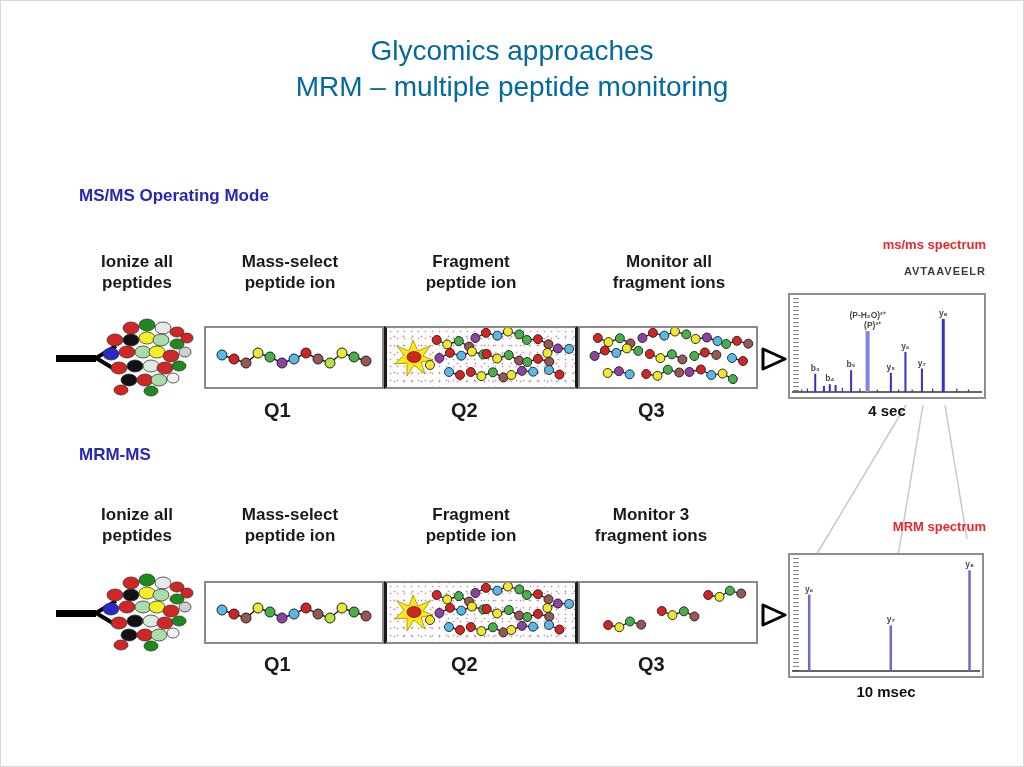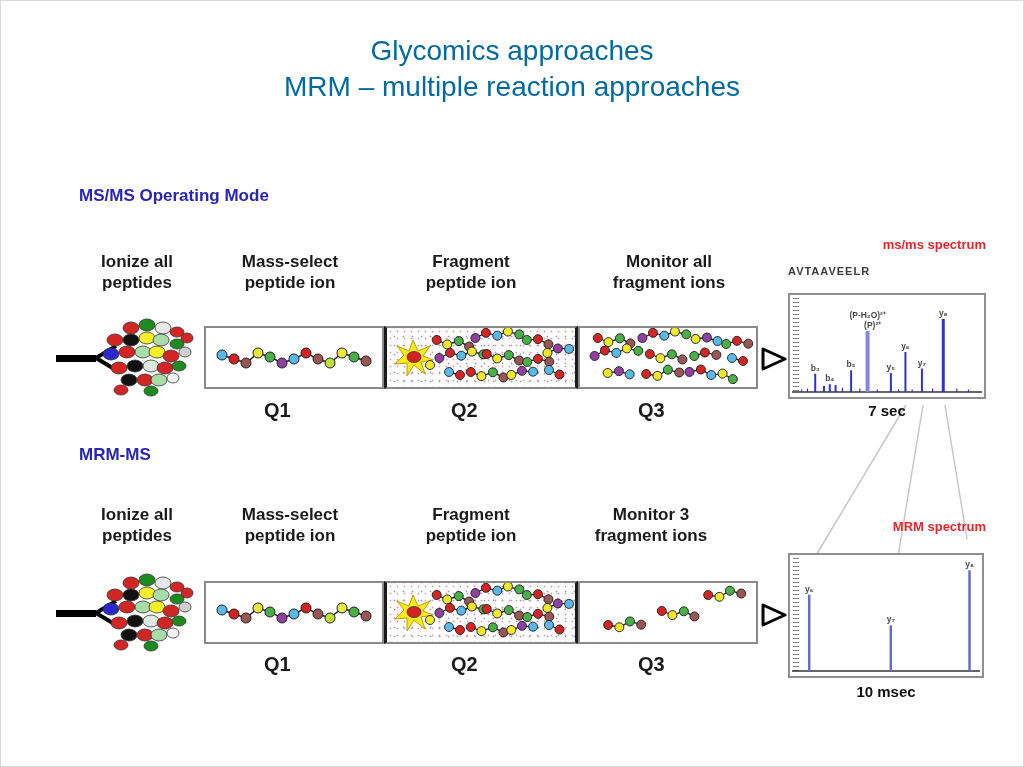--- a/index.html
+++ b/index.html
@@ -16,21 +16,21 @@
      border-left:3px solid #1a1a1a;border-right:3px solid #1a1a1a;
      background-image:radial-gradient(#d89a9a 0.8px, transparent 1.1px),
                       radial-gradient(#9a9ace 0.8px, transparent 1.1px);
      background-size:7px 7px, 9px 9px;background-position:0 0,3px 4px;background-color:#fdfdfd;}
   .q-label{position:absolute;width:60px;font-size:20px;font-weight:700;color:#1a1a1a;}
   .panel{position:absolute;border:2px solid #8f8f8f;background:#fff;box-sizing:border-box;}
   .ruler{position:absolute;left:3px;top:3px;bottom:3px;width:6px;
          background:repeating-linear-gradient(to bottom,#828282 0 1px,transparent 1px 4px);}
   .spec-svg{position:absolute;left:0;top:0;width:100%;height:100%;}
   .spec-title{position:absolute;text-align:right;font-size:13px;font-weight:700;color:#e8262b;}
-  .peptide{position:absolute;text-align:left;font-size:11px;font-weight:600;
+  .peptide{position:absolute;text-align:right;font-size:11px;font-weight:600;
            color:#3c3c3c;letter-spacing:1px;}
   .time-label{position:absolute;text-align:center;font-size:15px;font-weight:700;color:#111;}
   .peaklabel{font:700 8.5px "Liberation Sans",sans-serif;fill:#4a4a4a;}
   .overlay{position:absolute;left:0;top:0;pointer-events:none;}
   .deco{position:absolute;}
 </style>
 </head>
 <body>
 
 <div class="slide">
@@ -142,21 +142,21 @@
   </svg>
 
   <svg class="overlay" width="1024" height="767">
     <line x1="905" y1="404" x2="814" y2="556" stroke="#c8c8c8" stroke-width="1.5"></line>
     <line x1="922" y1="404" x2="890" y2="598" stroke="#c8c8c8" stroke-width="1.5"></line>
     <line x1="944" y1="404" x2="966" y2="538" stroke="#c8c8c8" stroke-width="1.5"></line>
   </svg>
 
   <div class="title">
     <div>Glycomics approaches</div>
-    <div>MRM – multiple reaction approaches</div>
+    <div>MRM – multiple peptide monitoring</div>
   </div>
 
   <div class="section-label" style="top:185px">MS/MS Operating Mode</div>
 
   <div class="step-header" style="left:51px;top:250px">
     <div>Ionize all</div>
     <div>peptides</div>
   </div>
   <div class="step-header" style="left:204px;top:250px">
     <div>Mass-select</div>
@@ -251,21 +251,21 @@
         <line x1="100.88000000000001" y1="97" x2="100.88000000000001" y2="77.86" stroke="#3232c8" stroke-width="2"></line>
         <text x="100.88000000000001" y="74.86" text-anchor="middle" class="peaklabel">y₅</text>
         <line x1="115.42999999999999" y1="97" x2="115.42999999999999" y2="56.98" stroke="#3232c8" stroke-width="2"></line>
         <text x="115.42999999999999" y="53.98" text-anchor="middle" class="peaklabel">y₆</text>
         <line x1="131.92000000000002" y1="97" x2="131.92000000000002" y2="73.50999999999999" stroke="#3232c8" stroke-width="2"></line>
         <text x="131.92000000000002" y="70.50999999999999" text-anchor="middle" class="peaklabel">y₇</text>
         <line x1="153.26000000000002" y1="97" x2="153.26000000000002" y2="23.92" stroke="#3232c8" stroke-width="3"></line>
         <text x="153.26000000000002" y="20.92" text-anchor="middle" class="peaklabel">y₈</text>
       </svg>
   </div>
-  <div class="time-label" style="left:787px;top:401px;width:198px">7 sec</div>
+  <div class="time-label" style="left:787px;top:401px;width:198px">4 sec</div>
 
   <div class="section-label" style="top:444px">MRM-MS</div>
 
   <div class="step-header" style="left:51px;top:503px">
     <div>Ionize all</div>
     <div>peptides</div>
   </div>
   <div class="step-header" style="left:204px;top:503px">
     <div>Mass-select</div>
     <div>peptide ion</div>

